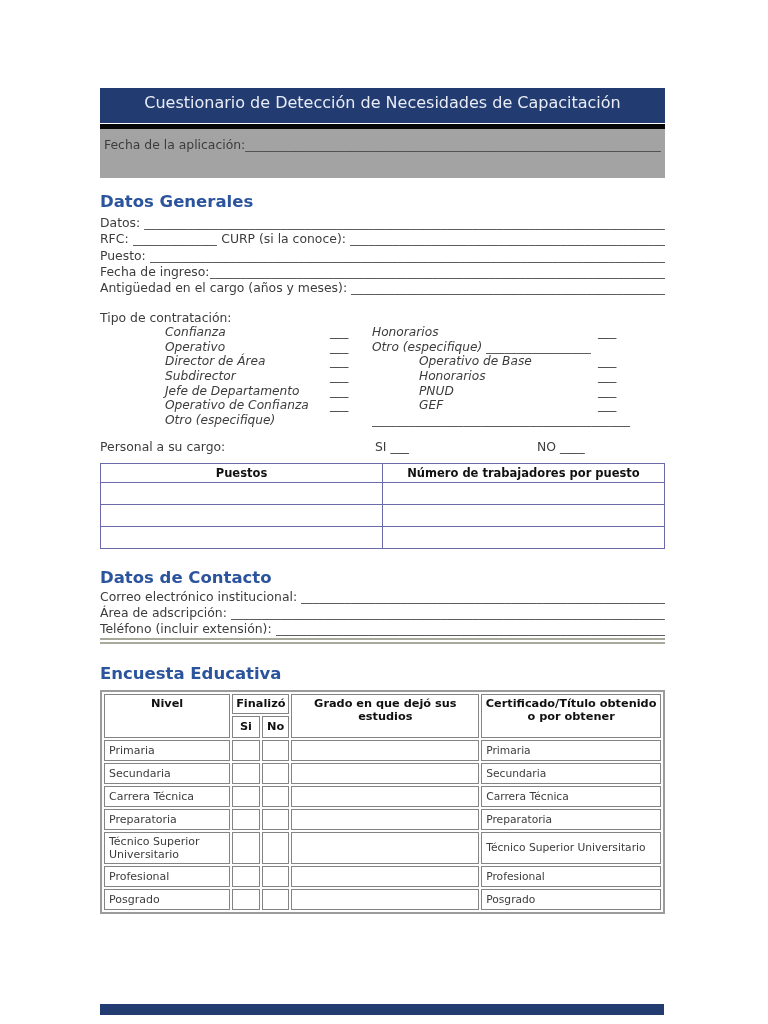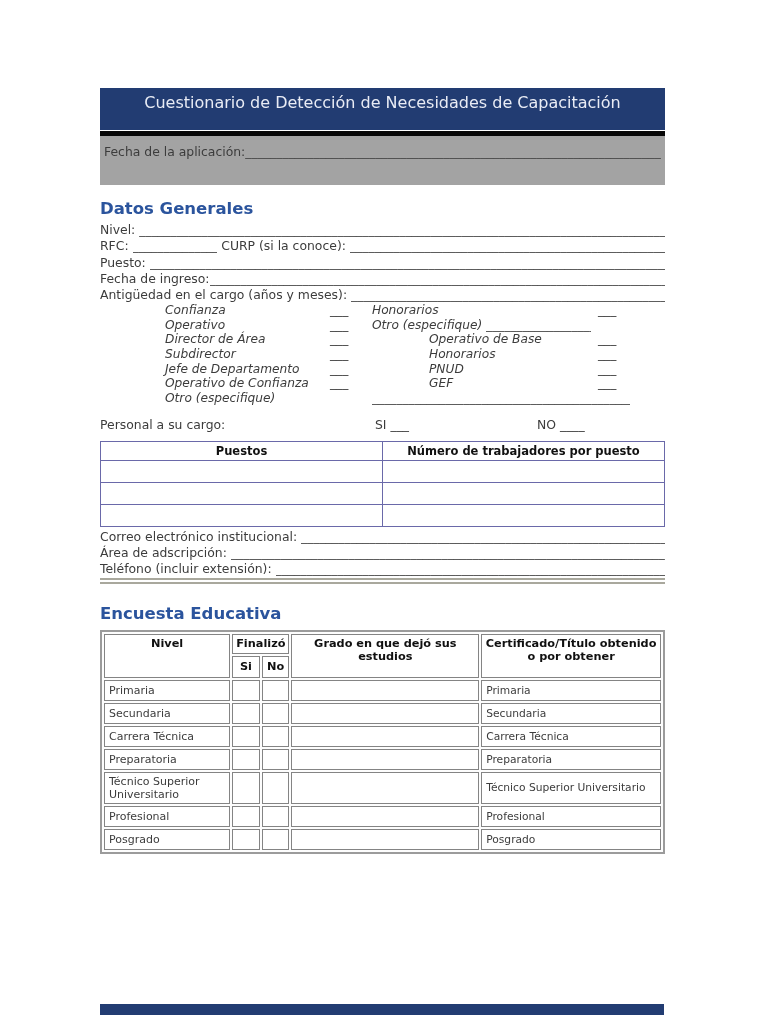--- a/index.html
+++ b/index.html
@@ -4,21 +4,21 @@
 <style>
   html,body { margin:0; padding:0; }
   body {
     width:768px; height:1024px; position:relative; overflow:hidden;
     background:#ffffff; font-family:"DejaVu Sans", sans-serif; color:#3c3c3c;
   }
   .content { position:absolute; left:100px; top:88px; width:565px; }
 
   
   .title-bar {
-    background:#223c72; color:#e9ecf5; height:42px; line-height:30px;
+    background:#223c72; color:#e9ecf5; height:35px; line-height:30px;
     text-align:center; font-size:16px;
   }
   .black-strip { height:5px; background:#070707; margin-top:1px; }
   .fecha-band { background:#a3a3a3; padding:8px 4px 25px 4px; }
 
   
   .frow { display:flex; font-size:12.4px; line-height:16.2px; white-space:nowrap; }
   .frow .lbl { white-space:pre; }
   .fill { flex:1 1 auto; overflow:hidden; white-space:nowrap; color:#474747; }
   .fill-fixed { display:inline-block; overflow:hidden; white-space:nowrap; vertical-align:bottom; color:#474747; }
@@ -29,21 +29,21 @@
   .h-dg { margin-top:14px; }
   .fields { margin-top:4px; }
 
   
   .opt-label { margin-top:14px; font-size:12.4px; line-height:15px; }
   .opt-label.nivel { margin-top:9px; }
   .orow { position:relative; height:14.6px; font-size:12.2px; font-style:italic; line-height:14.6px; }
   .orow .p { position:absolute; white-space:nowrap; }
   .c-l  { left:65px; }  .c-lb { left:230px; font-style:normal; }
   .c-r  { left:272px; } .c-rb { left:498px; font-style:normal; }
-  .n-r  { left:329px; }
+  .n-r  { left:319px; }
   .longline { left:272px; width:258px; overflow:hidden; font-style:normal; color:#474747; }
   .otro-fill { display:inline-block; width:105px; overflow:hidden; white-space:nowrap; vertical-align:bottom; font-style:normal; color:#474747; }
 
   
   .personal { position:relative; height:15px; margin-top:12px; font-size:12.4px; line-height:15px; }
   .personal .p { position:absolute; white-space:nowrap; }
   .si-pos { left:275px; } .no-pos { left:437px; }
 
   
   .t1 { width:100%; border-collapse:collapse; margin-top:9px; table-layout:fixed; }
@@ -85,21 +85,21 @@
     <div class="frow">
       <span class="lbl">Fecha de la aplicación:</span>
       <span class="fill">________________________________________________________________________________________________________________________</span>
     </div>
   </div>
 
   <div class="section-h h-dg">Datos Generales</div>
 
   <div class="fields">
     <div class="frow">
-      <span class="lbl">Nivel: </span>
+      <span class="lbl">Datos: </span>
       <span class="fill">________________________________________________________________________________________________________________________</span>
     </div>
     <div class="frow">
       <span class="lbl">RFC: </span>
       <span class="fill-fixed" style="width:200px;">________________________________________________________________________________________________________________________</span>
       <span class="lbl"> CURP (si la conoce): </span>
       <span class="fill">________________________________________________________________________________________________________________________</span>
     </div>
     <div class="frow">
       <span class="lbl">Puesto: </span>
@@ -108,20 +108,21 @@
     <div class="frow">
       <span class="lbl">Fecha de ingreso:</span>
       <span class="fill">________________________________________________________________________________________________________________________</span>
     </div>
     <div class="frow">
       <span class="lbl">Antigüedad en el cargo (años y meses): </span>
       <span class="fill">________________________________________________________________________________________________________________________</span>
     </div>
   </div>
 
+  <div class="opt-label">Tipo de contratación:</div>
   <div class="orow">
     <span class="p c-l">Confianza</span>
     <span class="p c-lb">___</span>
     <span class="p c-r">Honorarios</span>
     <span class="p c-rb">___</span>
   </div>
   <div class="orow">
     <span class="p c-l">Operativo</span>
     <span class="p c-lb">___</span>
     <span class="p c-r">
@@ -184,20 +185,21 @@
           <td></td>
           <td></td>
         </tr>
       <tr>
           <td></td>
           <td></td>
         </tr>
     </tbody>
   </table>
 
+  <div class="section-h h-dc">Datos de Contacto</div>
   <div class="dc-fields">
     <div class="frow">
       <span class="lbl">Correo electrónico institucional: </span>
       <span class="fill">________________________________________________________________________________________________________________________</span>
     </div>
     <div class="frow">
       <span class="lbl">Área de adscripción: </span>
       <span class="fill">________________________________________________________________________________________________________________________</span>
     </div>
     <div class="frow">

